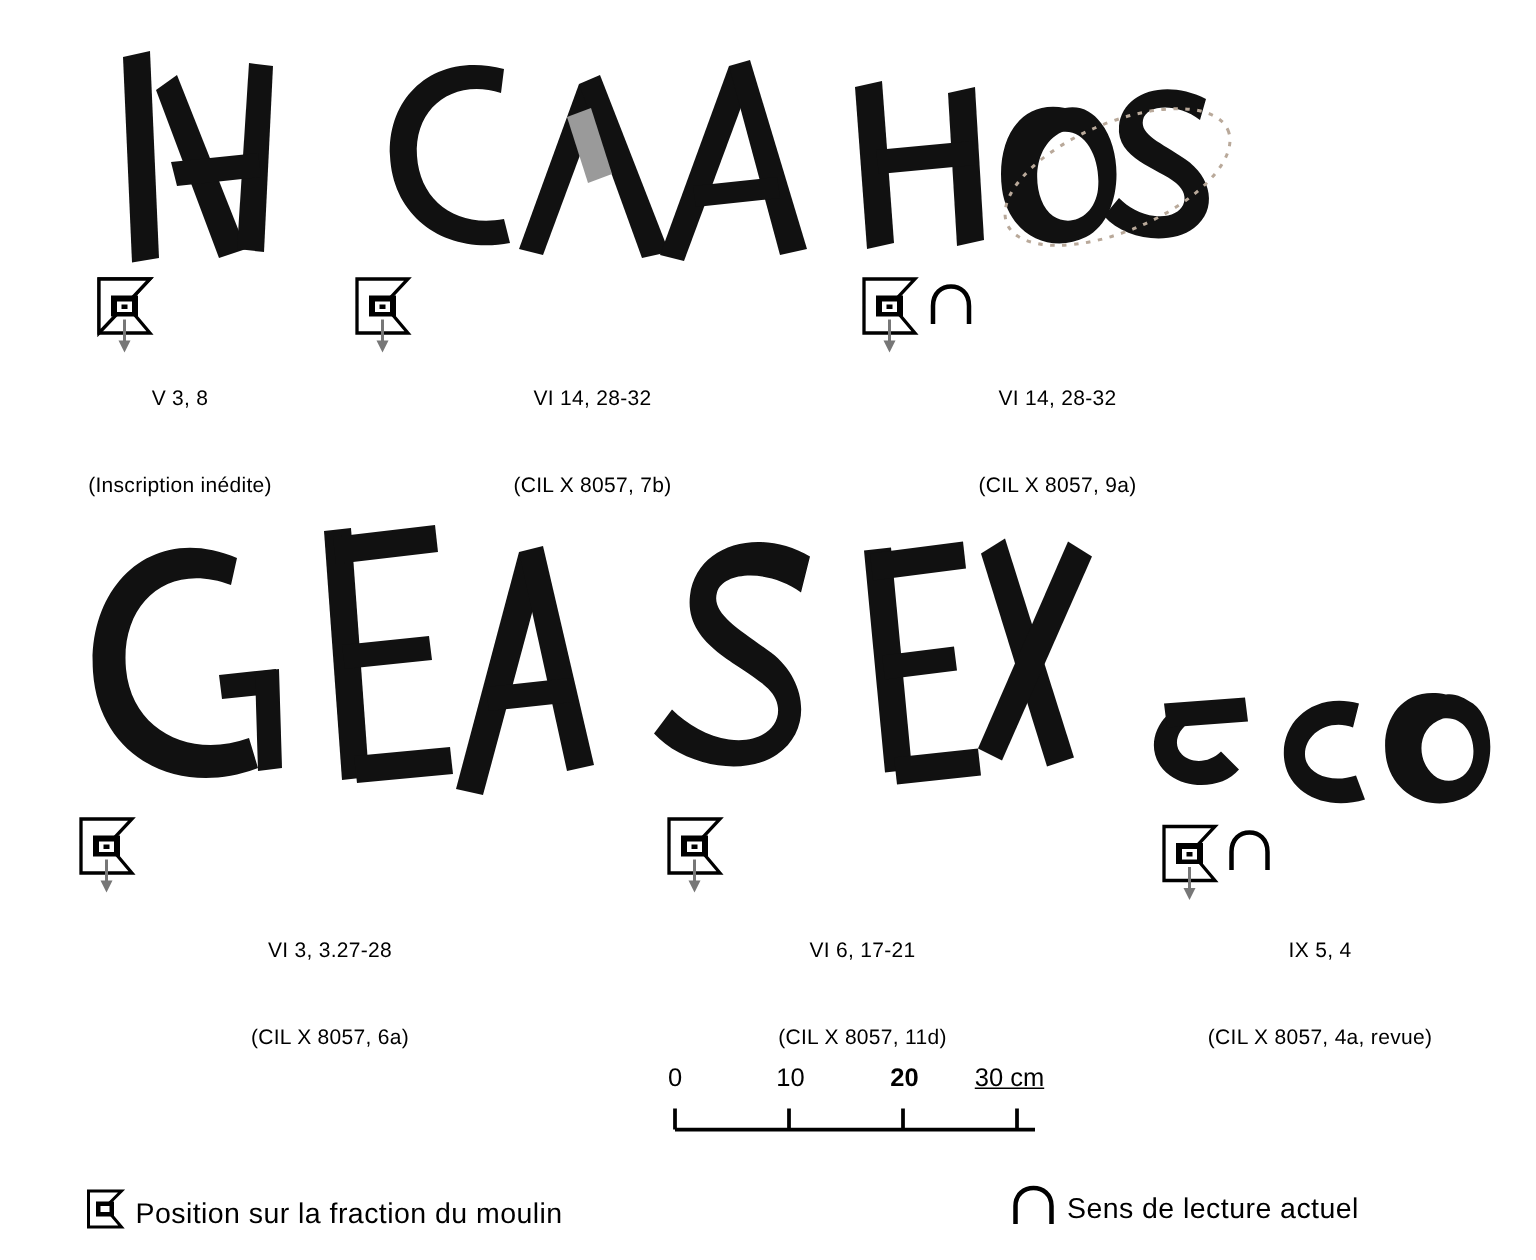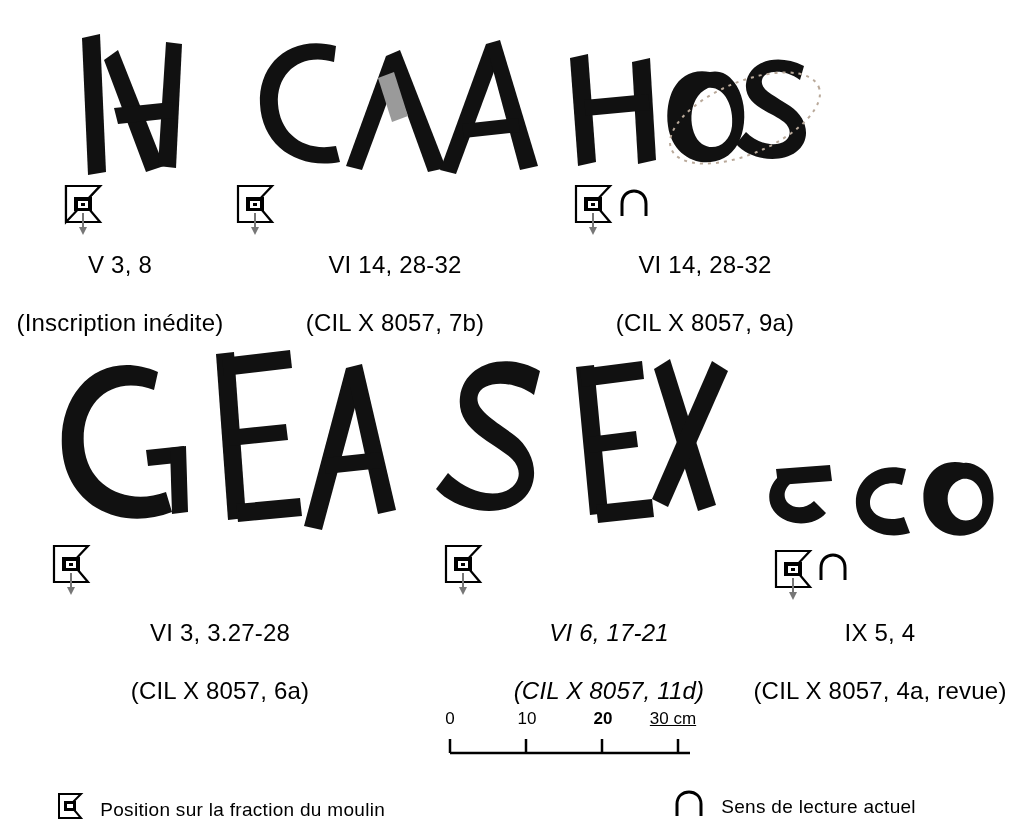--- a/index.html
+++ b/index.html
@@ -22,21 +22,21 @@
   }
   .item {
     position: absolute;
   }
   .glyph-svg {
     display: block;
   }
   .caption {
     position: absolute;
     text-align: center;
-    font-size: 24px;
+    font-size: 14px;
     line-height: 26px;
     letter-spacing: 0.2px;
     color: #000;
     white-space: nowrap;
   }
   .caption .line2 {
     display: block;
     margin-top: 32px;
   }
   .marker {
@@ -44,21 +44,21 @@
   }
   .legend {
     position: absolute;
     font-size: 19px;
     color: #000;
     white-space: nowrap;
   }
   .legend-label {
     display: inline-block;
     vertical-align: middle;
-    margin-left: 10px;
+    margin-left: 0;
     letter-spacing: 0.3px;
   }
   .legend-icon {
     display: inline-block;
     vertical-align: middle;
   }
   .scalebar {
     position: absolute;
   }
   .scale-tick-label {
@@ -219,21 +219,21 @@
   <div class="marker" style="left:440px; top:540px;">
     <svg width="46" height="58" viewBox="0 0 46 58">
       <polygon points="6,6 40,6 24,23 40,42 6,42" fill="#ffffff" stroke="#000" stroke-width="2.2"></polygon>
       <rect x="14" y="17" width="18" height="14" fill="#000"></rect>
       <rect x="18" y="21" width="10" height="7" fill="#fff"></rect>
       <rect x="21" y="23" width="4" height="3" fill="#000"></rect>
       <line x1="23" y1="33" x2="23" y2="50" stroke="#777" stroke-width="2"></line>
       <polygon points="23,55 19,47 27,47" fill="#777"></polygon>
     </svg>
   </div>
-  <div class="caption" style="left:474px; top:620px; width:270px;font-style:italic;">
+  <div class="caption" style="left:440px; top:620px; width:270px;">
     <span>VI 6, 17-21</span>
     <span class="line2">(CIL X 8057, 11d)</span>
   </div>
 
   <div class="item" style="left:760px; top:455px;">
     <svg class="glyph-svg" width="240" height="90" viewBox="0 0 240 90">
       <g fill="#111111">
 
         <path d="M18 22 C6 34 6 52 20 62 C34 72 56 70 66 58 L54 46 C46 54 34 54 28 48 C22 42 24 32 34 26 Z"></path>
         <path d="M16 14 L70 10 L72 26 L18 30 Z"></path>

